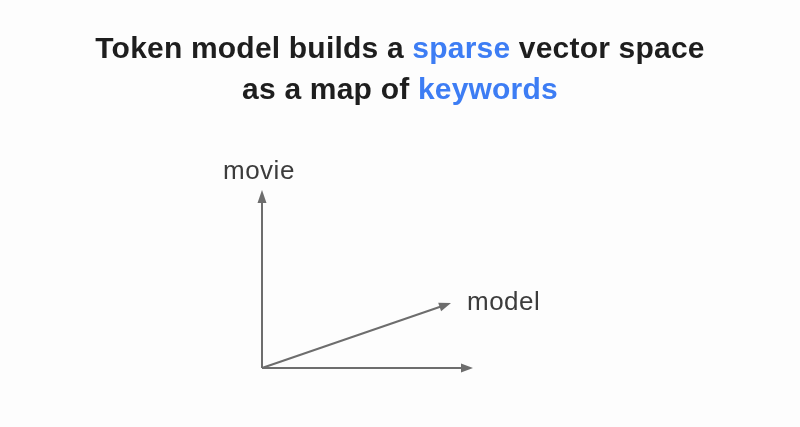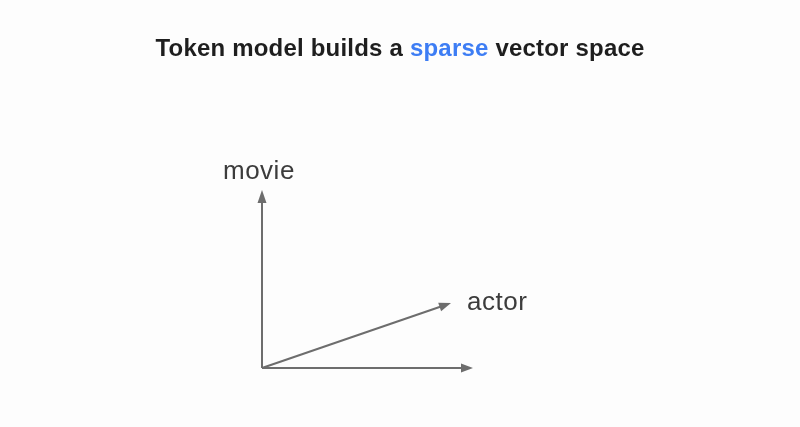--- a/index.html
+++ b/index.html
@@ -12,21 +12,21 @@
     width: 800px;
     height: 427px;
     background: #fdfdfd;
     overflow: hidden;
     font-family: "Liberation Sans", sans-serif;
   }
   .title {
     margin: 0;
     padding-top: 27px;
     text-align: center;
-    font-size: 24px;
+    font-size: 30px;
     line-height: 41px;
     font-weight: 700;
     letter-spacing: 0.2px;
     color: #1e1e1e;
   }
   .title .line {
     display: block;
     white-space: pre;
   }
   .accent {
@@ -57,20 +57,21 @@
   .axis-label.music { left: 467px; top: 286px; }
   .axis-label.actor { left: 487px; top: 353px; }
 </style>
 </head>
 <body>
 
 <div class="slide">
 
   <h1 class="title">
       <span class="line"><span>Token model builds a </span><span class="accent">sparse</span><span> vector space</span></span>
+      <span class="line"><span>as a map of </span><span class="accent">keywords</span></span>
     </h1>
 
   <div class="diagram">
 
     <svg width="800" height="427" viewBox="0 0 800 427">
 
       <g>
         <line x1="262" y1="368" x2="262" y2="201" stroke="#6d6d6d" stroke-width="2"></line>
         <polygon points="262,190 257.5,203 266.5,203" fill="#6d6d6d"></polygon>
       </g>
@@ -80,17 +81,17 @@
         <polygon points="473,368 461,363.5 461,372.5" fill="#6d6d6d"></polygon>
       </g>
 
       <g>
         <line x1="262" y1="368" x2="441" y2="306.5" stroke="#6d6d6d" stroke-width="2"></line>
         <polygon points="451,303 441.1,311.2 438.2,302.7" fill="#6d6d6d"></polygon>
       </g>
     </svg>
 
     <div class="axis-label movie">movie</div>
-    <div class="axis-label music">actor</div>
+    <div class="axis-label music">model</div>
 
   </div>
 
 </div>
 
 </body></html>

